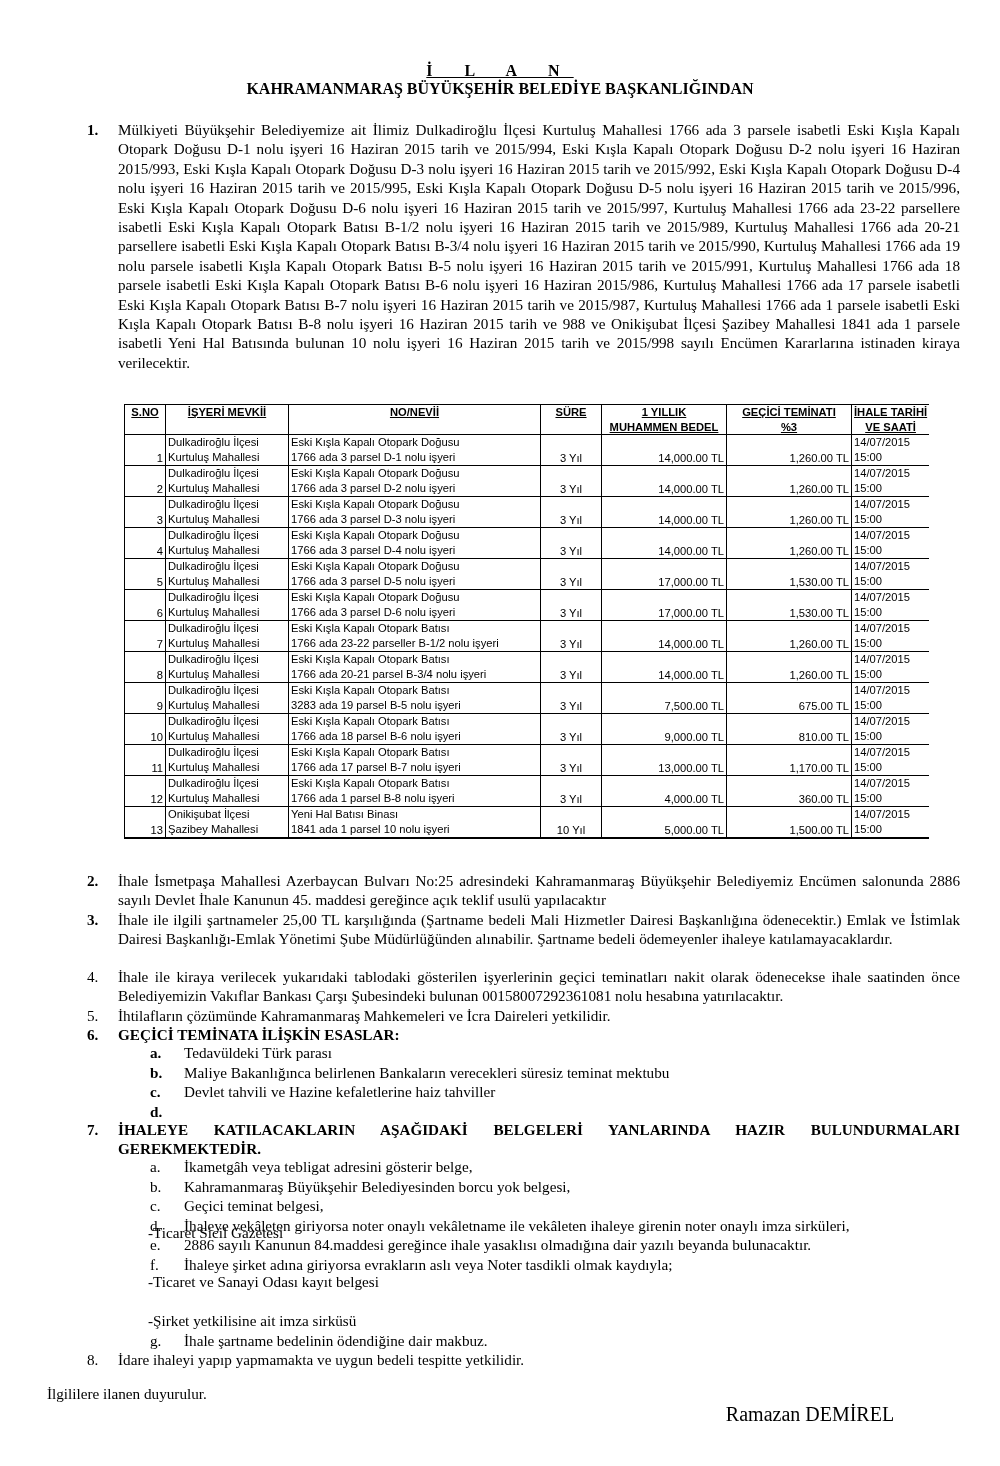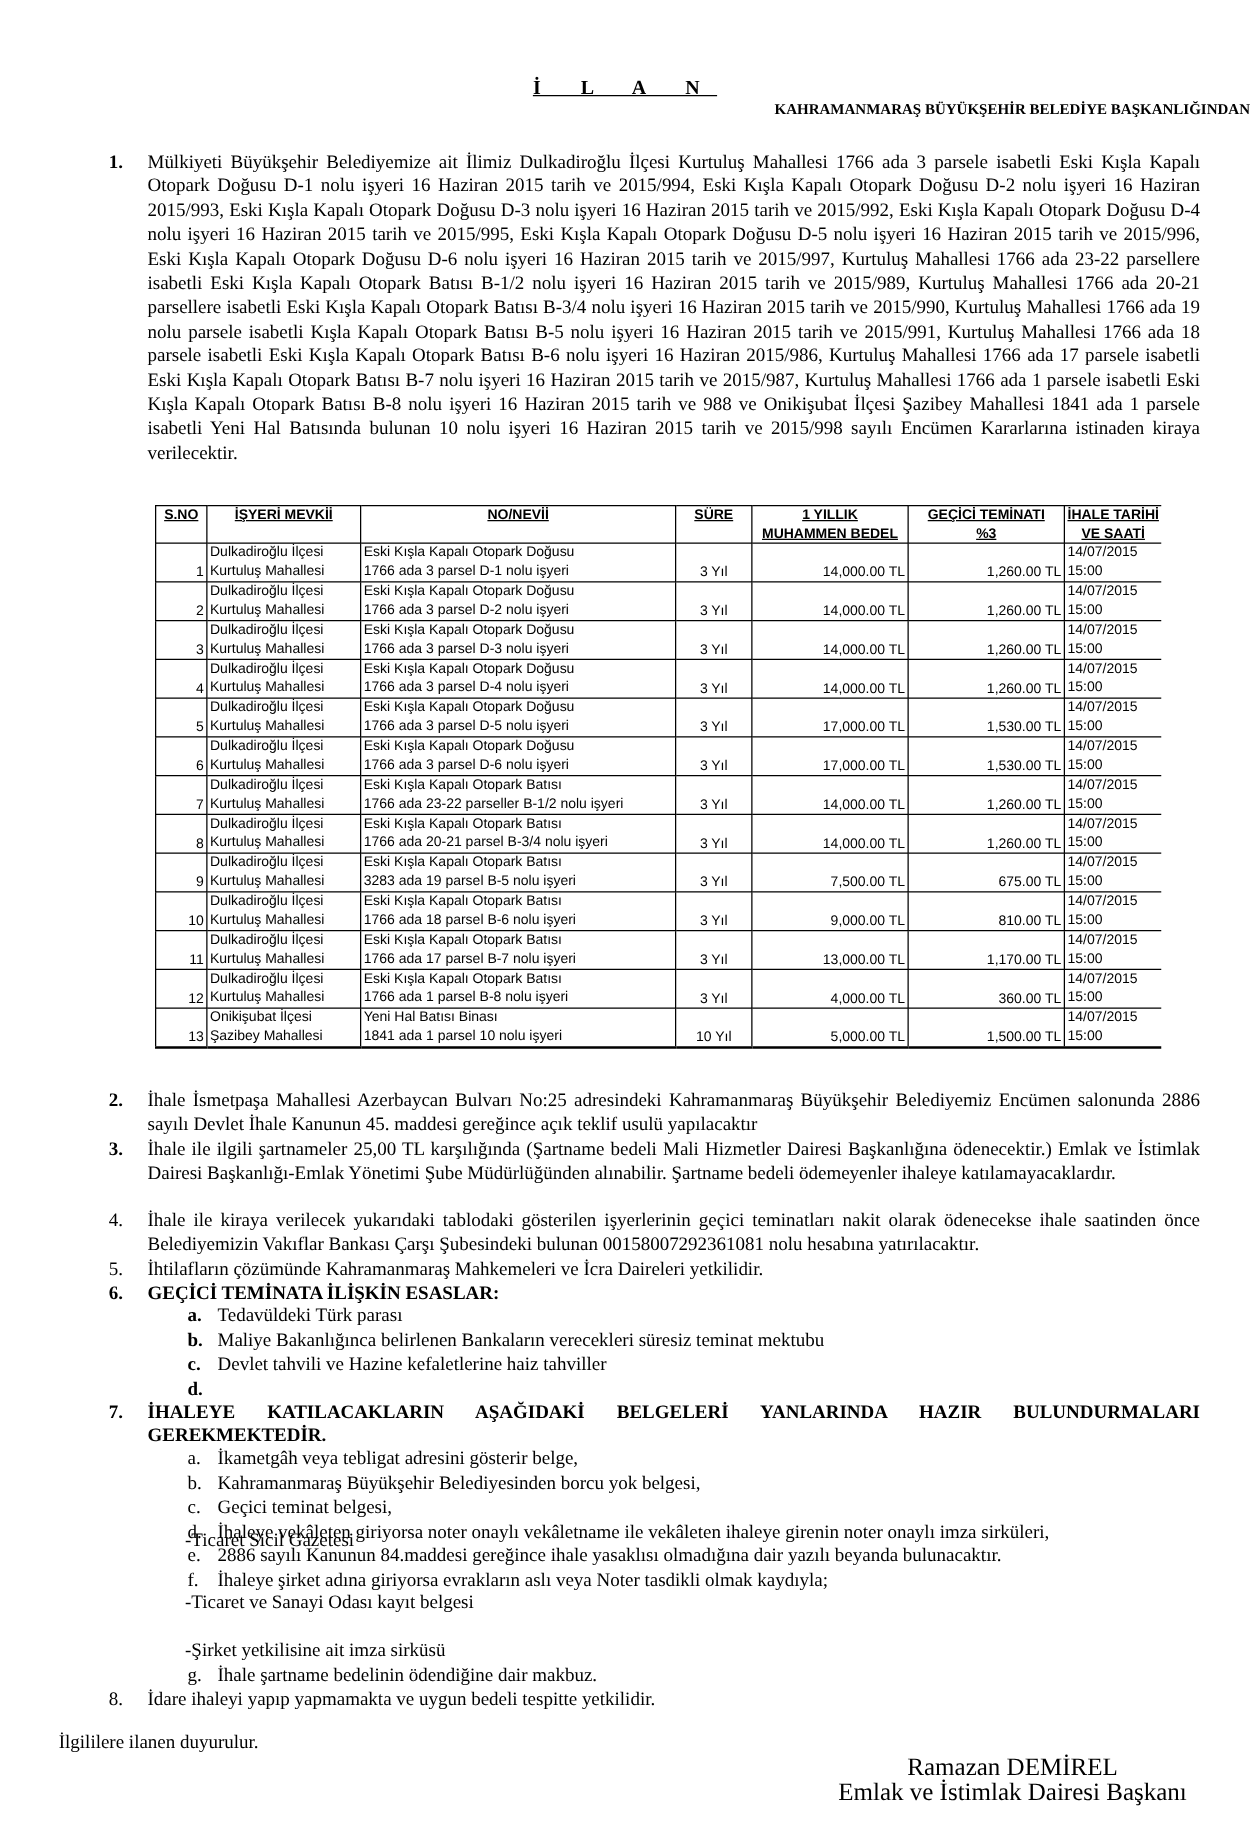--- a/index.html
+++ b/index.html
@@ -1,36 +1,36 @@
 <!DOCTYPE html>
 <html><head>
 <meta charset="utf-8">
 <style>
   html, body { margin: 0; padding: 0; background: #ffffff; }
   body { width: 1000px; height: 1466px; position: relative; overflow: hidden; color: #000;
          font-family: "Liberation Serif", "DejaVu Serif", serif; }
   .title-ilan { position: absolute; top: 62px; left: 0; width: 1000px; text-align: center;
                 font-weight: bold; font-size: 16px; letter-spacing: 14px; text-decoration: underline; }
-  .title-org { position: absolute; top: 80px; left: 0; width: 1000px; text-align: right;
-               font-weight: bold; font-size: 12px; }
+  .title-org { position: absolute; top: 80px; left: 0; width: 1000px; text-align: center;
+               font-weight: bold; font-size: 16px; }
   .para { position: absolute; left: 87px; width: 873px; font-size: 15.2px; line-height: 19.4px;
           text-align: justify; }
   .para .num { position: absolute; left: 0; top: 0; width: 30px; }
   .para .txt { margin-left: 31px; }
   .bold { font-weight: bold; }
   #p1 { top: 120px; }
   #p2 { top: 871px; }
   #p3 { top: 910px; }
   #p4 { top: 967px; }
   #p5 { top: 1006px; }
   #p6 { top: 1025px; }
   #p7 { top: 1120px; }
   .sub { position: absolute; font-size: 15.2px; line-height: 19.6px; }
   .sub .l { position: absolute; left: 0; width: 30px; }
-  .sub .t { margin-left: 24px; white-space: nowrap; }
+  .sub .t { margin-left: 34px; white-space: nowrap; }
   .bl .l { font-weight: bold; }
   .dash { position: absolute; font-size: 15.2px; white-space: nowrap; }
   #p8 { top: 1350px; left: 87px; }
   .closing { position: absolute; left: 47px; top: 1385px; font-size: 15.2px; }
   .sign { position: absolute; left: 640px; width: 340px; text-align: center; font-size: 20px; line-height: 20px; top: 1404px; }
 
   table.ilan { position: absolute; left: 124px; top: 404px; border-collapse: collapse;
                font-family: "Liberation Sans", "DejaVu Sans", sans-serif; font-size: 11.2px; }
   table.ilan td, table.ilan th { border: 1px solid #000; padding: 0 2px; vertical-align: top;
                line-height: 14.5px; white-space: nowrap; }
@@ -359,14 +359,13 @@
 
 <div class="sub" id="p8">
   <span class="l">8.</span>
   <span class="t" style="margin-left:31px">İdare ihaleyi yapıp yapmamakta ve uygun bedeli tespitte yetkilidir.</span>
 </div>
 
 <div class="closing">İlgililere ilanen duyurulur.</div>
 
 <div class="sign">
   <div>Ramazan DEMİREL</div>
-  <div>Emlak ve İstimlak Dairesi Başkanı</div>
 </div>
 
 </body></html>

